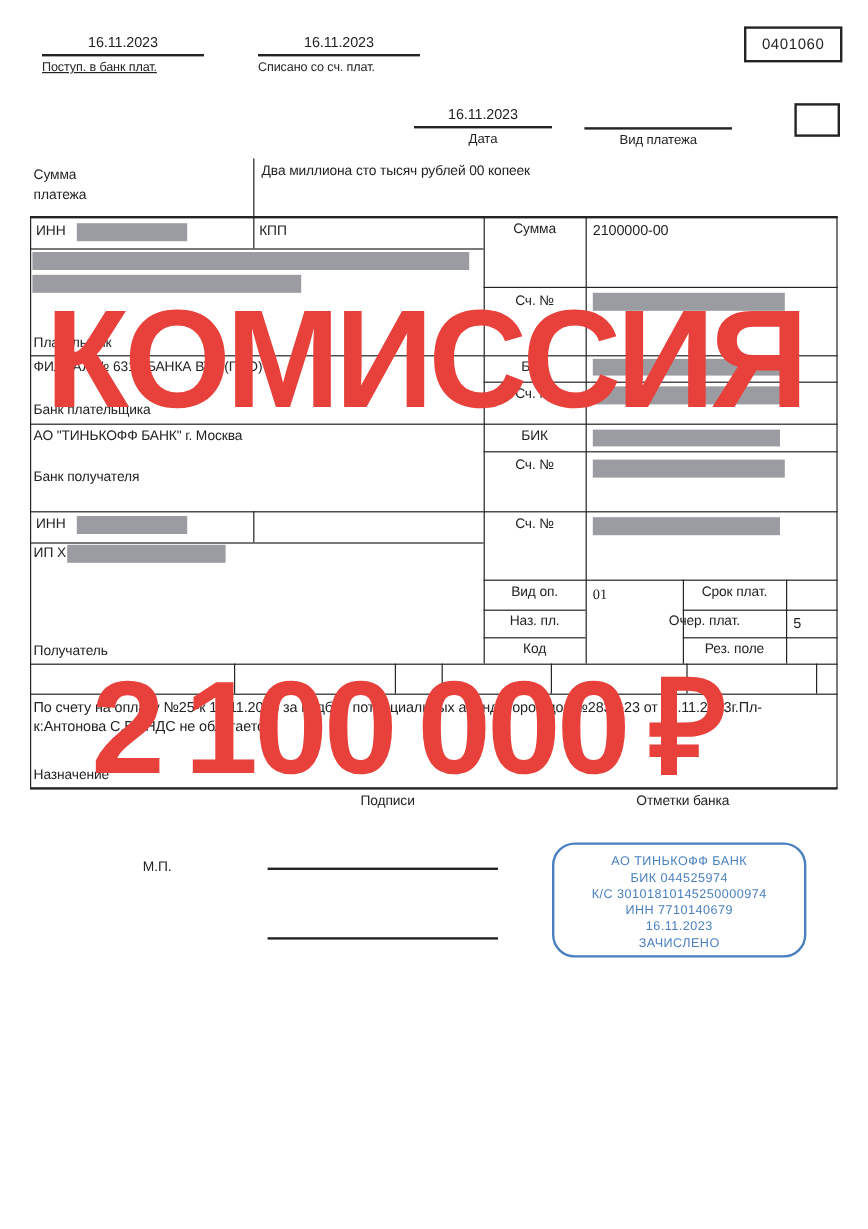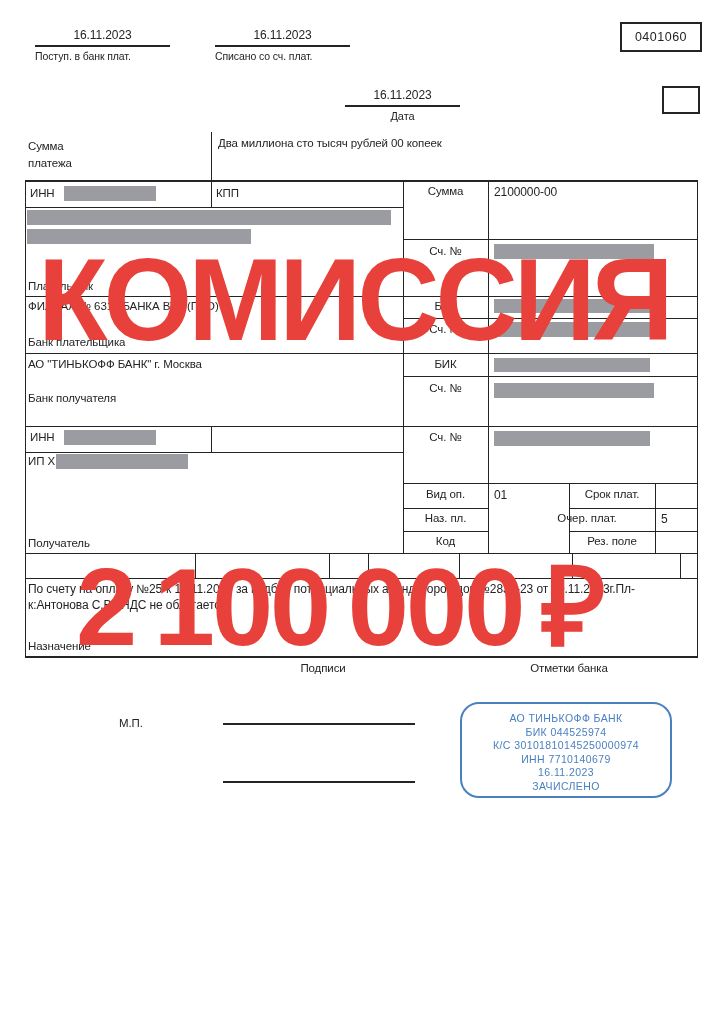--- a/index.html
+++ b/index.html
@@ -36,31 +36,35 @@
   }
   .purpose{font-size:12px;white-space:nowrap;}
 </style>
 </head>
 <body>
 
 <div id="page">
 
   <div class="abs" style="left:35px;top:28px;width:135px;">
     <div class="val ctr uline">16.11.2023</div>
-    <div class="cap" style="margin-top:3px;">Поступ. в банк плат.</div>
+    <div class="cap" style="margin-top:3px;text-decoration:underline;">Поступ. в банк плат.</div>
   </div>
   <div class="abs" style="left:215px;top:28px;width:135px;">
     <div class="val ctr uline">16.11.2023</div>
     <div class="cap" style="margin-top:3px;">Списано со сч. плат.</div>
   </div>
   <div class="abs" id="form-code-box" style="left:620px;top:22px;">0401060</div>
 
   <div class="abs" style="left:345px;top:88px;width:115px;">
     <div class="val ctr uline">16.11.2023</div>
     <div class="cap ctr" style="margin-top:3px;font-size:11px;">Дата</div>
+  </div>
+  <div class="abs" style="left:487px;top:88px;width:123px;">
+    <div class="uline" style="height:15px;"></div>
+    <div class="cap ctr" style="margin-top:3px;font-size:11px;">Вид платежа</div>
   </div>
   <div class="abs" id="small-box" style="left:662px;top:86px;"></div>
 
   <div class="abs lbl" style="left:28px;top:138px;line-height:17px;">
     <div>Сумма</div>
     <div>платежа</div>
   </div>
   <i class="ln" style="left:211px;top:132px;width:1px;height:48px;"></i>
   <div class="abs lbl" style="left:218px;top:137px;">Два миллиона сто тысяч рублей 00 копеек</div>
 
@@ -130,21 +134,21 @@
 
   <div class="abs lbl ctr" style="left:403px;top:358px;width:85px;">БИК</div>
   <span class="bar" style="left:494px;top:358px;width:156px;height:14px;"></span>
   <div class="abs lbl ctr" style="left:403px;top:382px;width:85px;">Сч. №</div>
   <span class="bar" style="left:494px;top:383px;width:160px;height:15px;"></span>
 
   <div class="abs lbl ctr" style="left:403px;top:431px;width:85px;">Сч. №</div>
   <span class="bar" style="left:494px;top:431px;width:156px;height:15px;"></span>
 
   <div class="abs lbl ctr" style="left:403px;top:488px;width:85px;">Вид оп.</div>
-  <div class="abs val" style="left:494px;top:488px;">01</div>
+  <div class="abs val" style="left:494px;top:488px;font-family:Liberation Serif, serif;">01</div>
   <div class="abs lbl ctr" style="left:569px;top:488px;width:86px;">Срок плат.</div>
 
   <div class="abs lbl ctr" style="left:403px;top:512px;width:85px;">Наз. пл.</div>
   <div class="abs lbl ctr" style="left:544px;top:512px;width:86px;">Очер. плат.</div>
   <div class="abs val" style="left:661px;top:512px;">5</div>
 
   <div class="abs lbl ctr" style="left:403px;top:535px;width:85px;">Код</div>
   <div class="abs lbl ctr" style="left:569px;top:535px;width:86px;">Рез. поле</div>
 
   <div class="abs purpose" style="left:28px;top:582px;">По счету на оплату №25-к 15.11.2023 за подбор потенциальных арендаторов дог №2830-23 от 10.11.2023г.Пл-</div>

